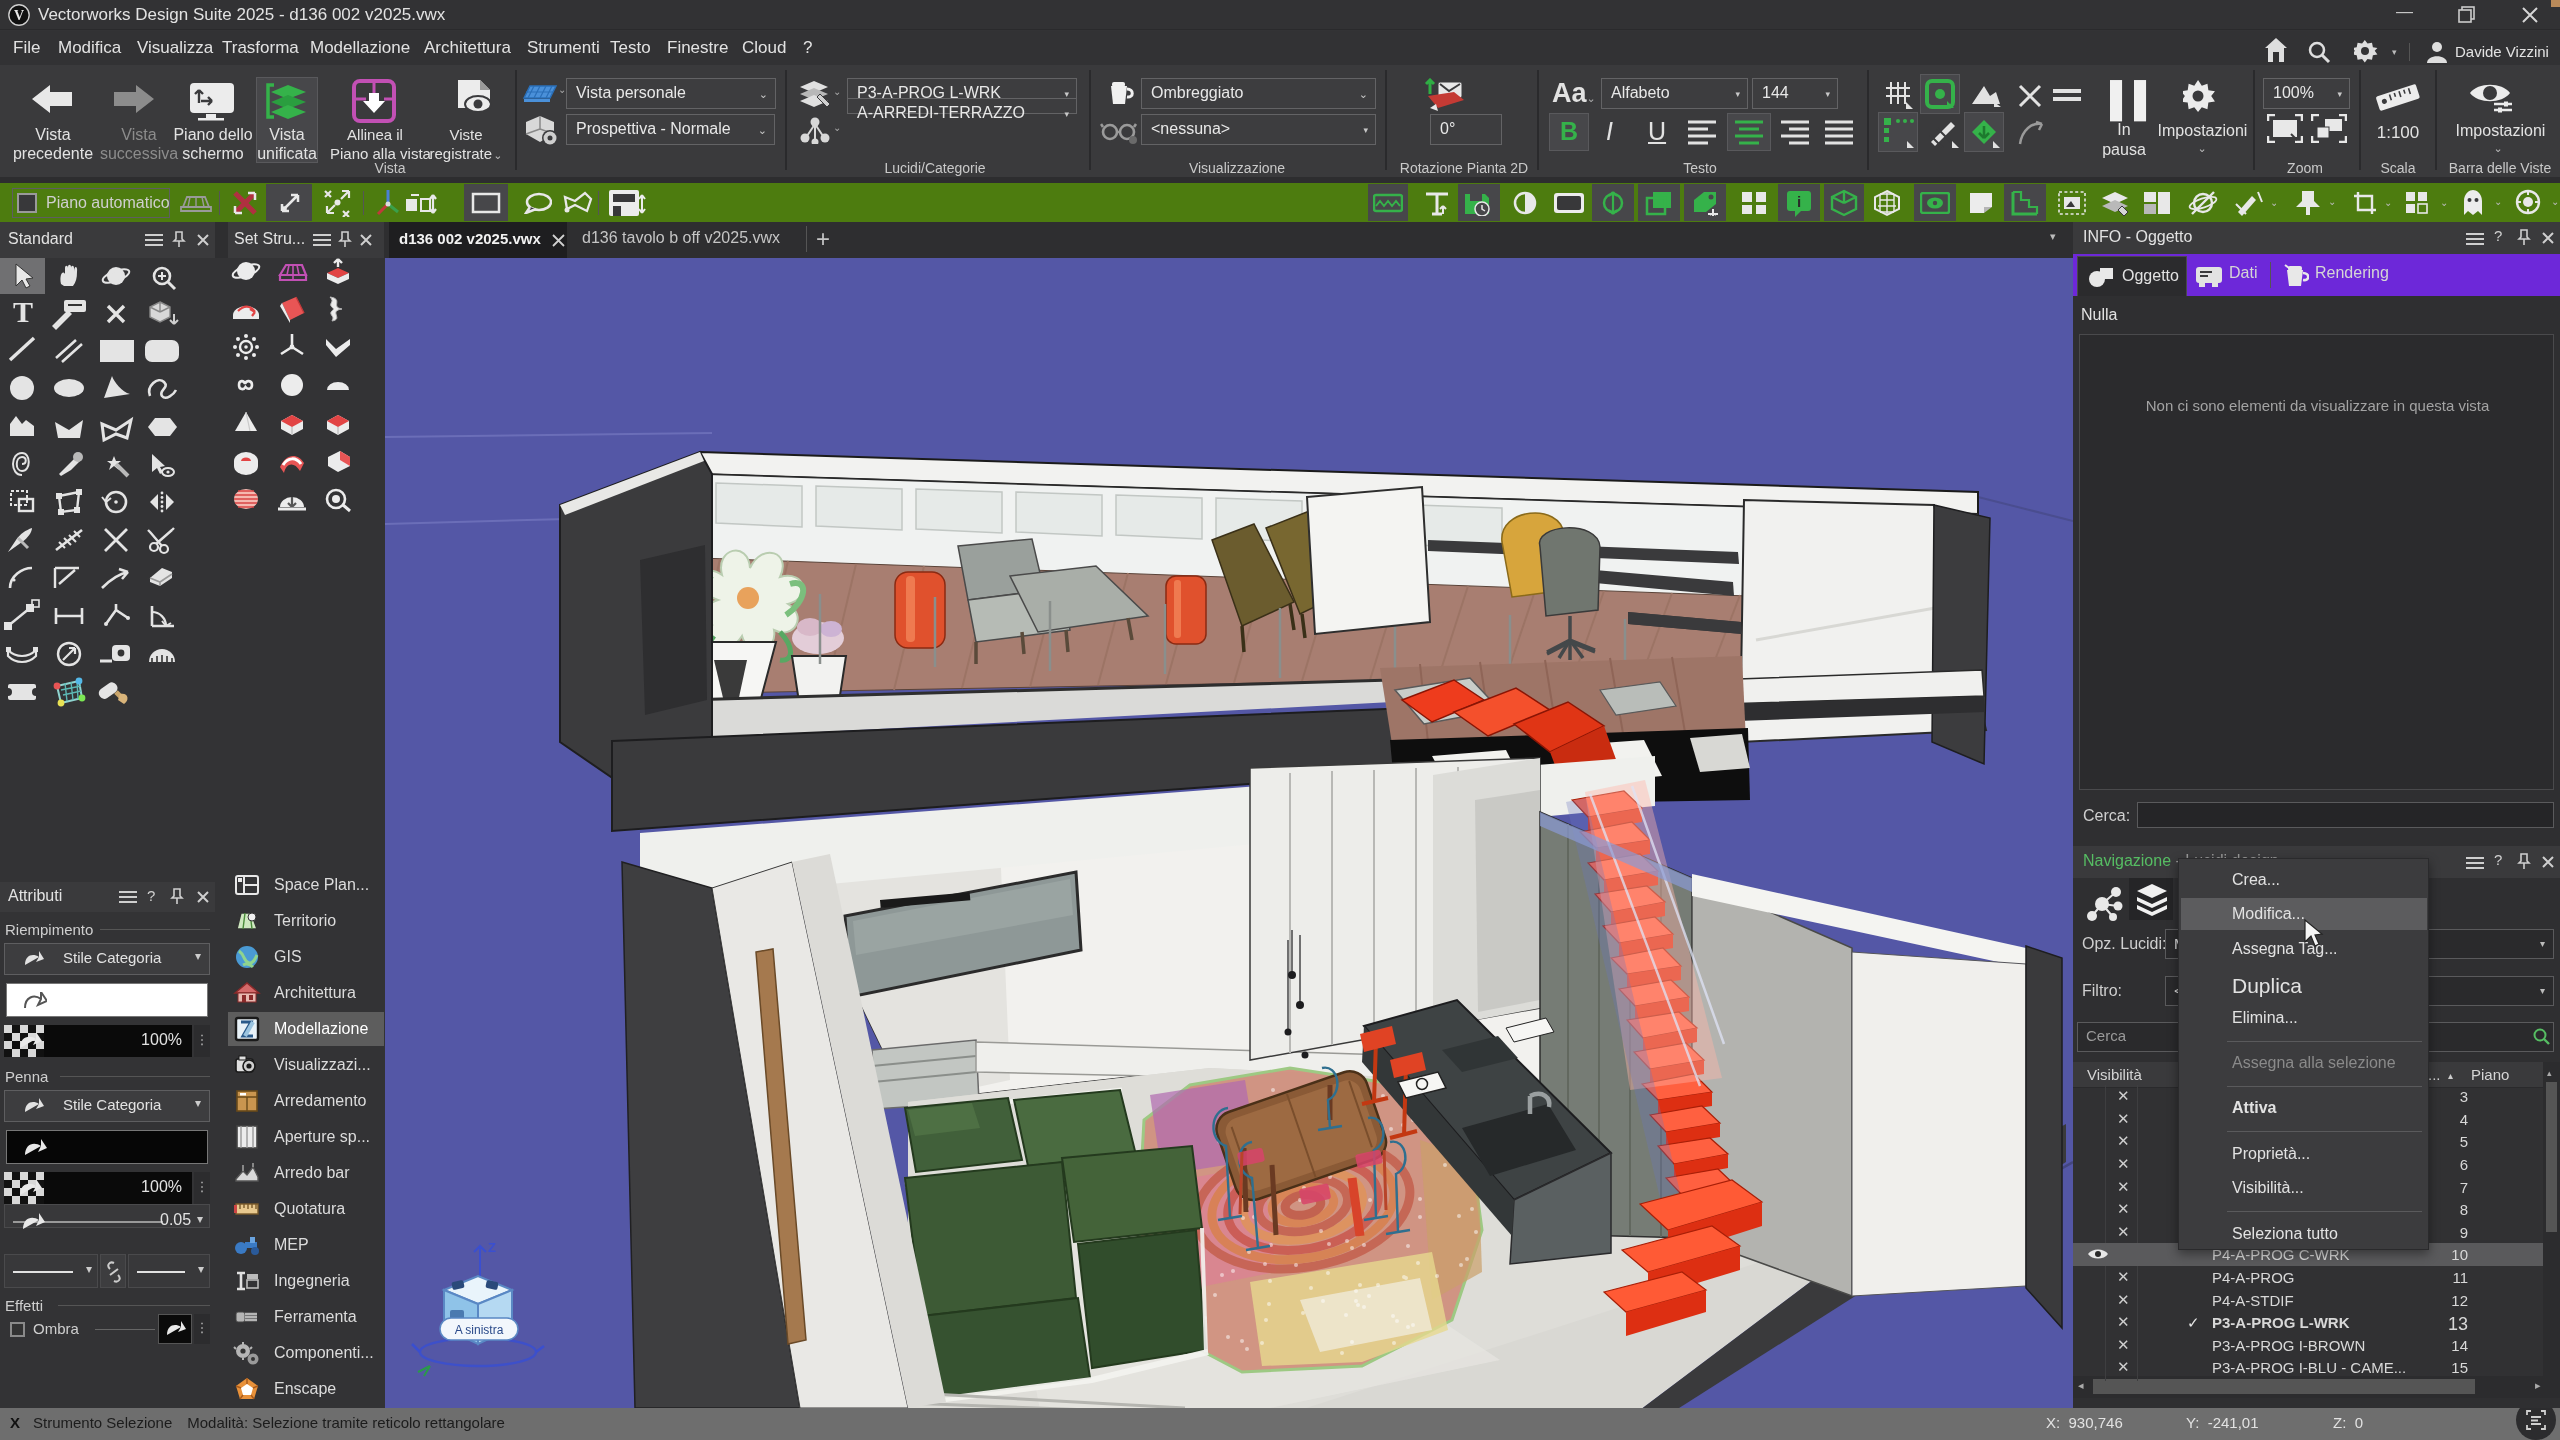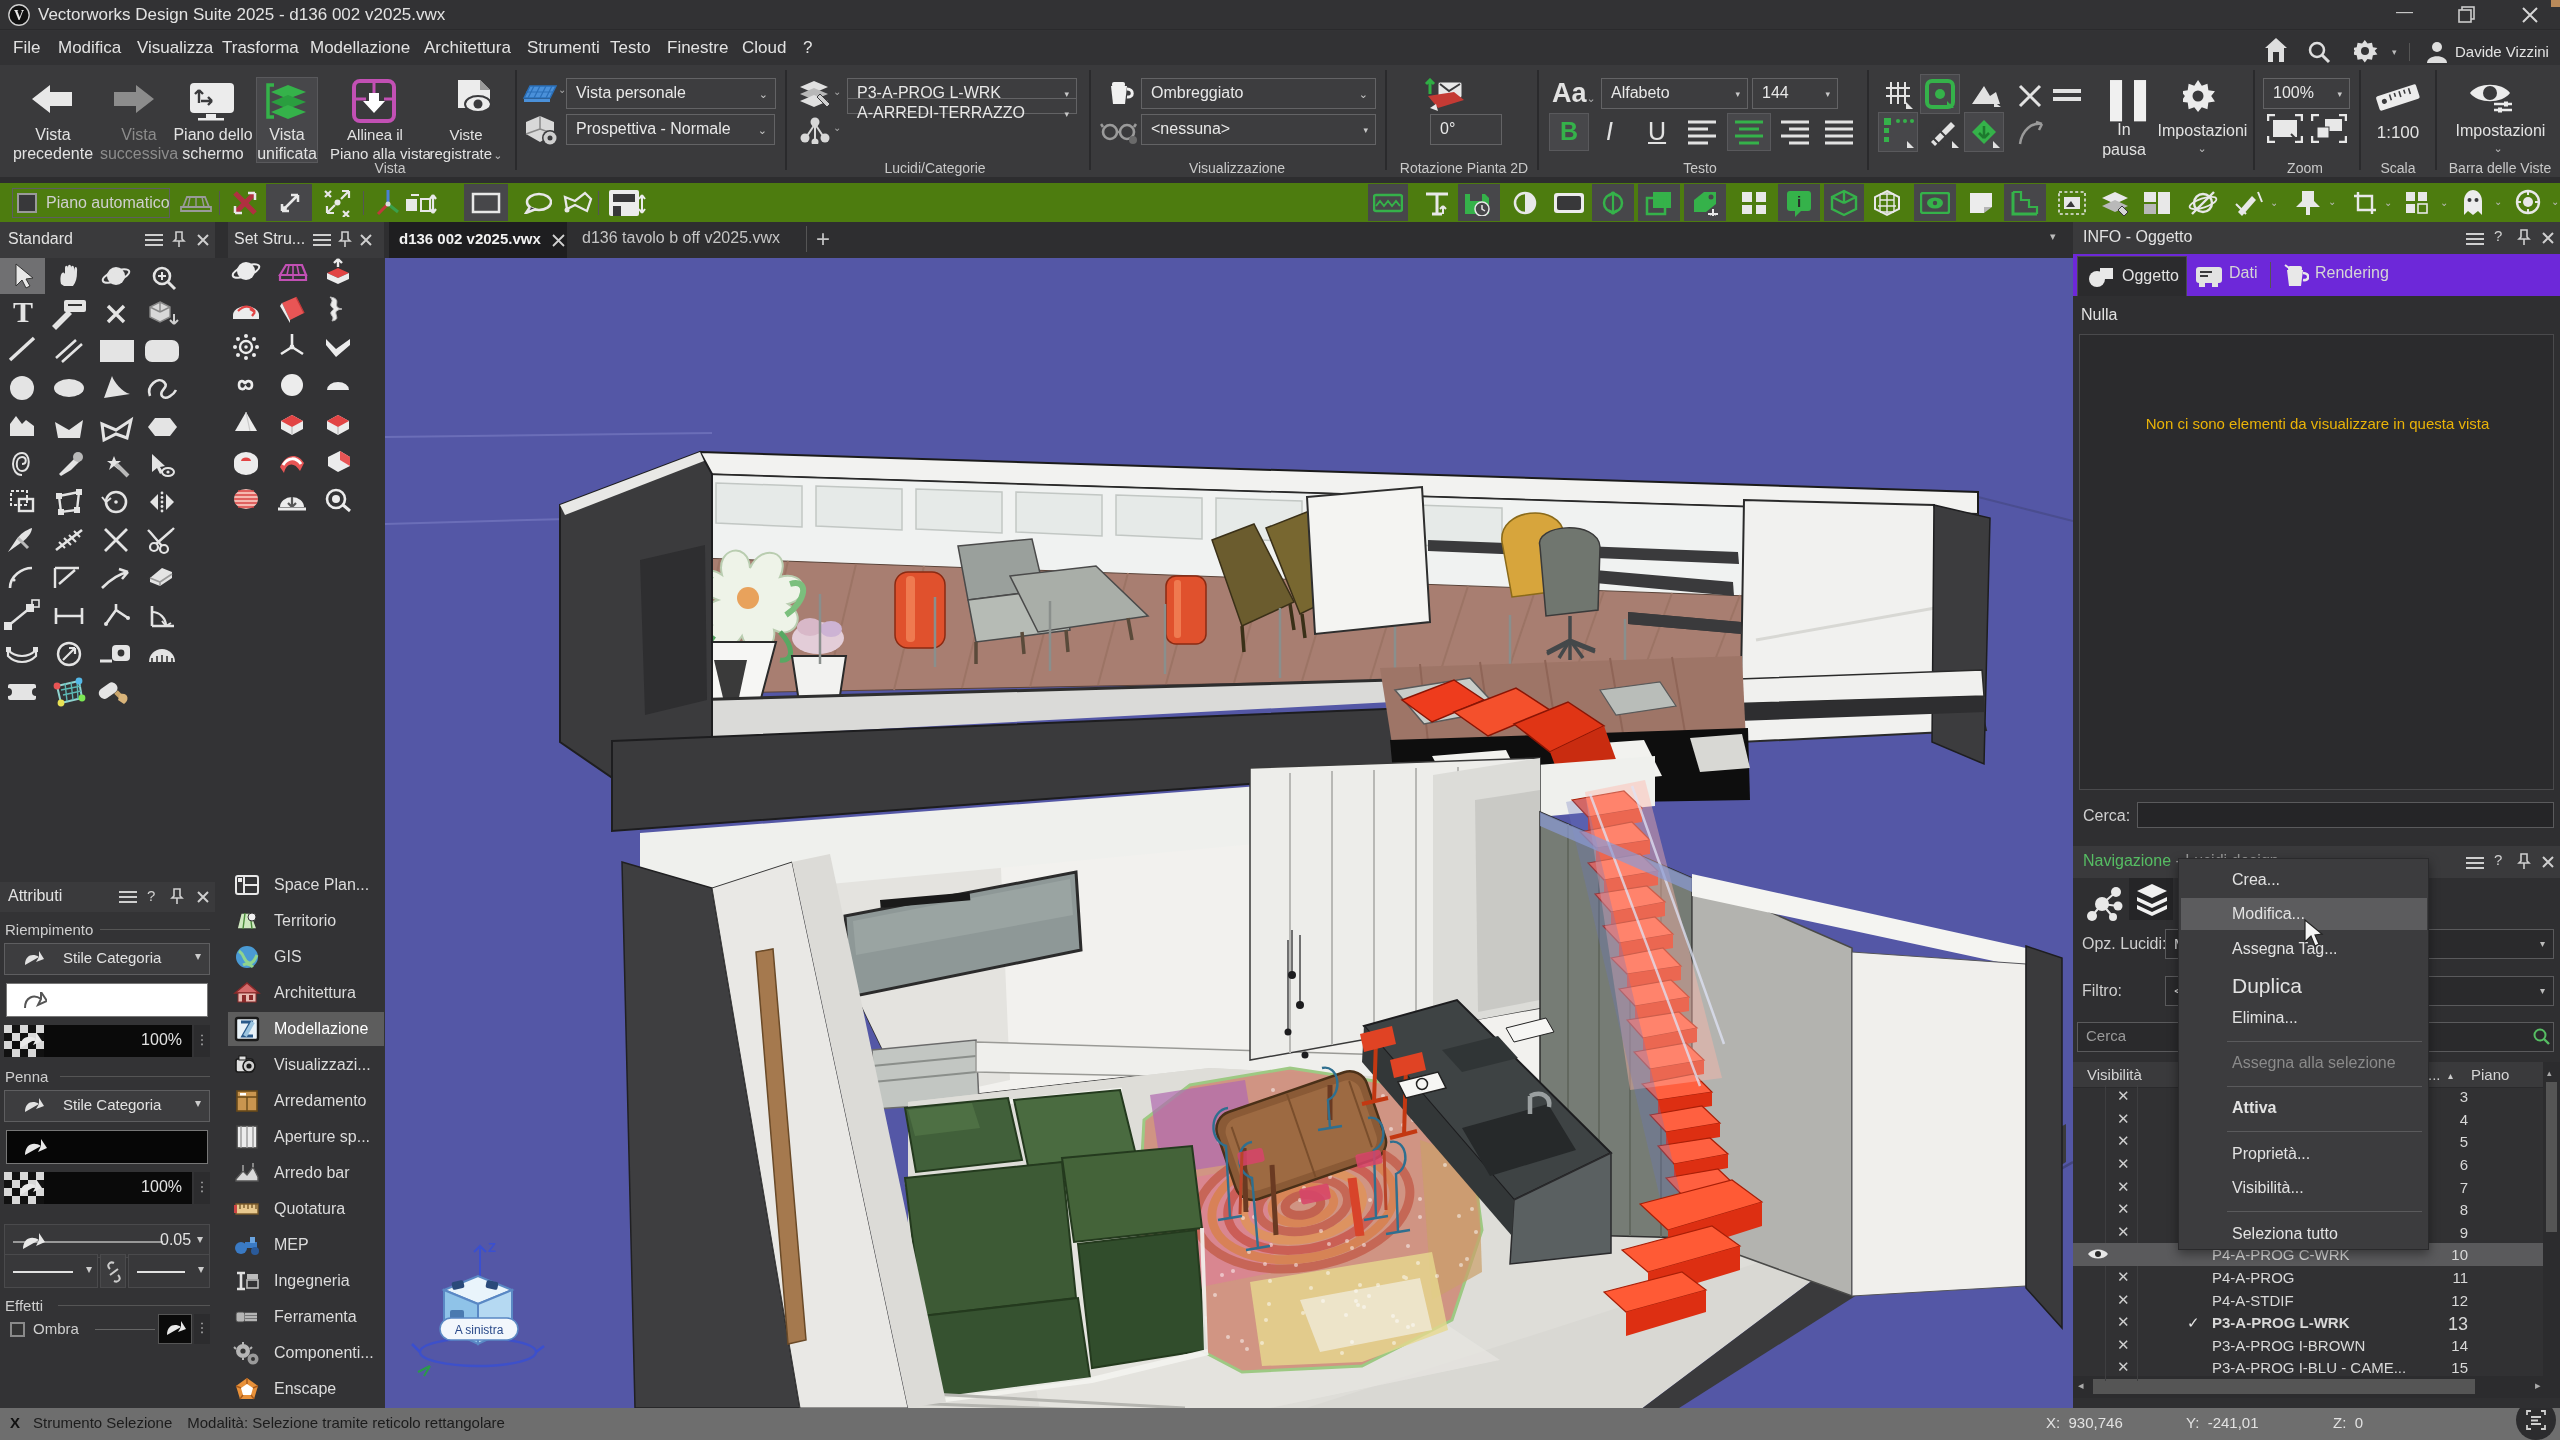--- a/index.html
+++ b/index.html
@@ -1009,21 +1009,21 @@
           <rect x="8" y="24" width="8" height="8"></rect>
           <rect x="24" y="24" width="8" height="8"></rect>
         </g>
       </svg>
     <svg class="hicon" style="left:14px;top:7px" width="24" height="18">
         <path d="M2 16 C2 5 11 2 18 7 M18 7 L18 0 L24 9 L15 13 Z" fill="#e8e8e8"></path>
       </svg>
     <div class="abs txt" style="right:10px;top:6px;font-size:16px;">100%</div>
   </div>
   <div class="abs" style="left:194px;top:290px;width:16px;height:32px;background:#2c2c2e;color:#bbb;font-size:13px;text-align:center;line-height:30px;">⋮</div>
-  <div class="abs" style="left:4px;top:342px;width:206px;height:34px;background:#38383a;border:1px solid #4a4a4c;">
+  <div class="abs" style="left:4px;top:322px;width:206px;height:24px;background:#38383a;border:1px solid #4a4a4c;">
     <div class="abs" style="left:8px;top:16px;width:150px;height:2px;background:#999;"></div>
     <svg class="hicon" style="left:16px;top:8px" width="24" height="18">
         <path d="M2 16 C2 5 11 2 18 7 M18 7 L18 0 L24 9 L15 13 Z" fill="#e8e8e8"></path>
       </svg>
     <div class="abs txt" style="left:155px;top:6px;font-size:16px;">0.05</div>
     <div class="abs" style="right:6px;top:7px;color:#ccc;font-size:12px;">▾</div>
   </div>
   <div class="abs" style="left:4px;top:372px;width:94px;height:34px;background:#38383a;border:1px solid #4a4a4c;">
     <div class="abs" style="left:8px;top:16px;width:60px;height:2px;background:#e2e2e2;"></div>
     <div class="abs" style="right:5px;top:7px;color:#ccc;font-size:12px;">▾</div>
@@ -1436,21 +1436,21 @@
         <path d="M24 9 C31 9 31 17 24 16" fill="none" stroke="#e8e8e8" stroke-width="2.6"></path>
         <rect x="9" y="2" width="14" height="5" rx="2" fill="#e8e8e8"></rect>
         <path d="M10 4 L6 1" stroke="#e8e8e8" stroke-width="2"></path>
       </svg>
     <div class="abs txt" style="left:242px;top:10px;font-size:16px;color:#d5d5d5;">Rendering</div>
   </div>
   <div class="abs" style="left:0;top:74px;width:487px;height:1112px;background:#2f2f31;"></div>
   <div class="abs txt" style="left:8px;top:84px;font-size:16px;">Nulla</div>
 
   <div class="abs" style="left:6px;top:112px;width:475px;height:456px;background:#2b2b2d;border:1px solid #4a4a4c;">
-    <div class="abs" style="left:0;top:80px;width:475px;text-align:center;font-size:15px;color:#eab308;">Non ci sono elementi da visualizzare in questa vista</div>
+    <div class="abs" style="left:0;top:62px;width:475px;text-align:center;font-size:15px;color:#a3a3a3;">Non ci sono elementi da visualizzare in questa vista</div>
   </div>
   <div class="abs txt" style="left:10px;top:585px;font-size:16px;color:#cfcfcf;">Cerca:</div>
   <div class="abs" style="left:64px;top:580px;width:417px;height:26px;background:#252527;border:1px solid #5a5a5c;"></div>
 
   <div class="abs" style="left:0;top:624px;width:487px;height:32px;background:#3a3a3c;">
     <div class="abs" style="left:10px;top:6px;font-size:16px;color:#56bd63;">Navigazione <span style="color:#9a9a9a">- Lucidi design</span></div>
     <svg class="hicon" style="left:392px;top:10px" width="20" height="14">
         <path d="M1 2 L19 2 M1 7 L19 7 M1 12 L19 12" stroke="#cfcfcf" stroke-width="2"></path>
       </svg>
     <div class="abs txt" style="left:421px;top:5px;font-size:15px;color:#cfcfcf;">?</div>

